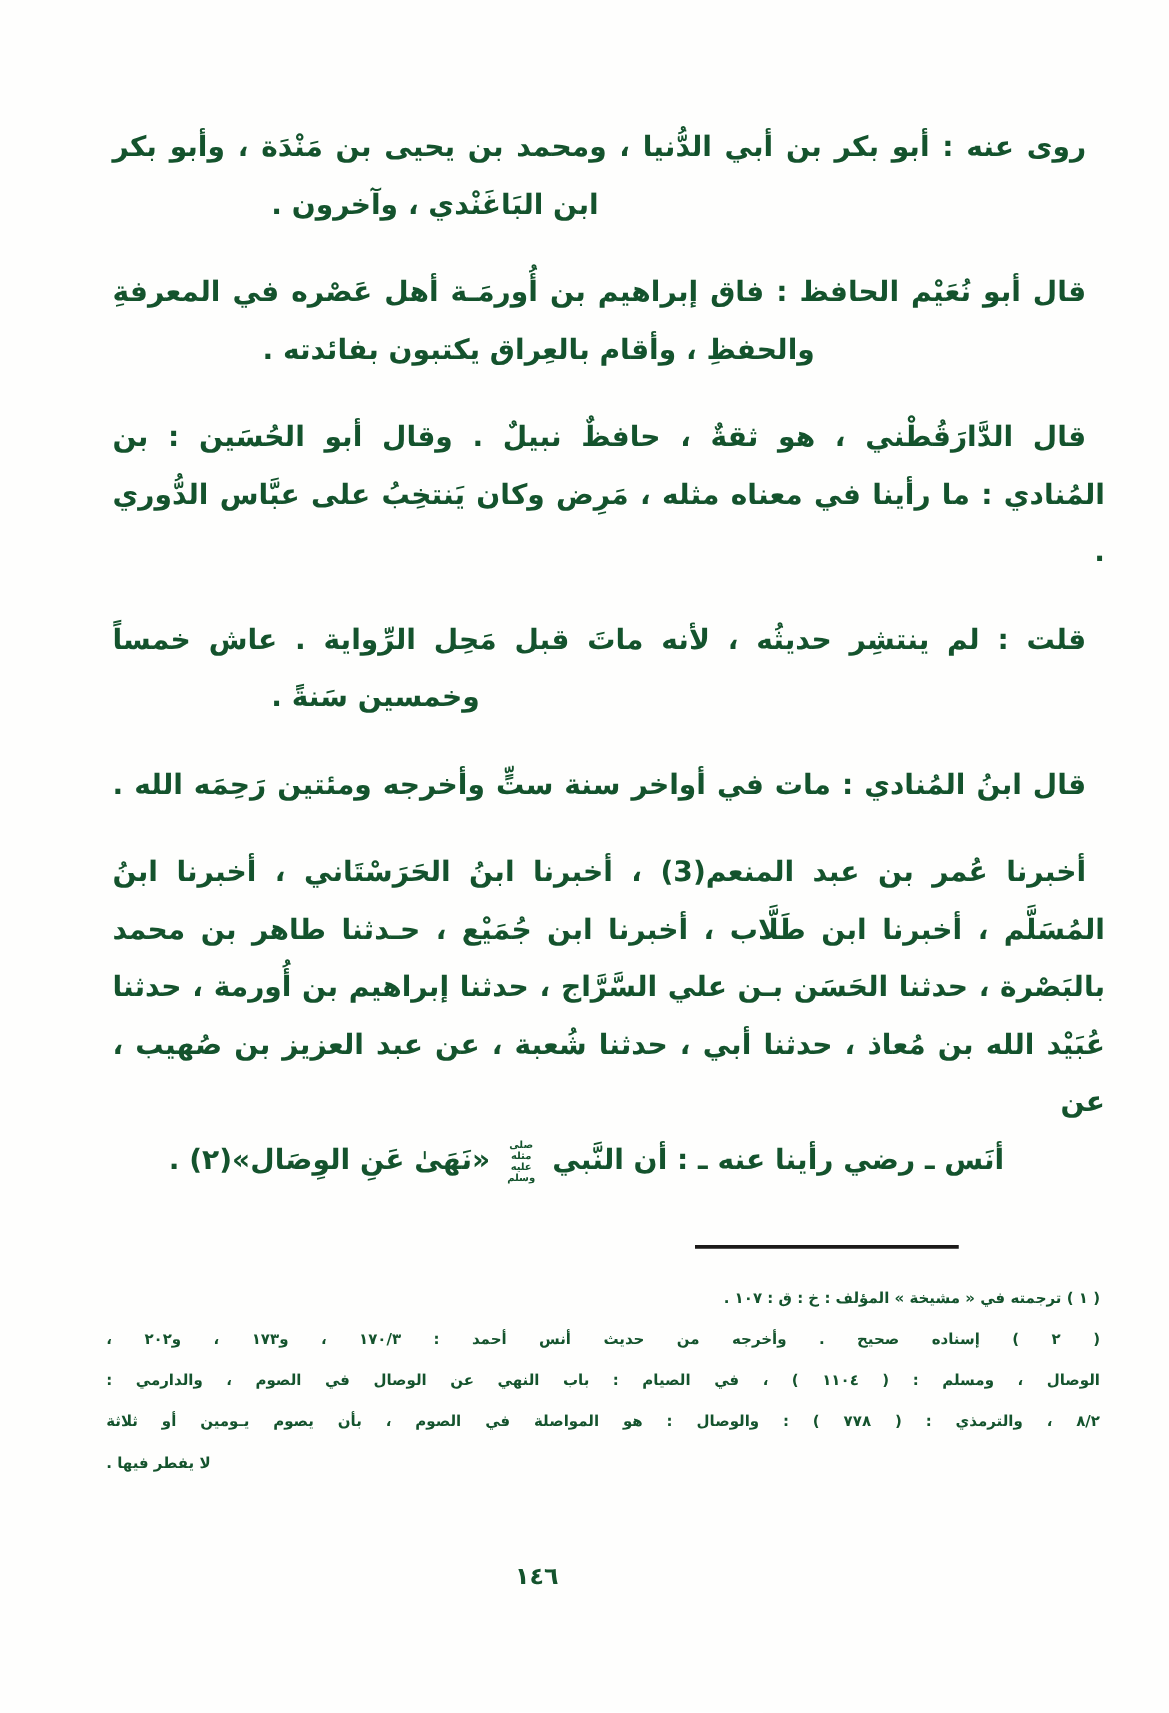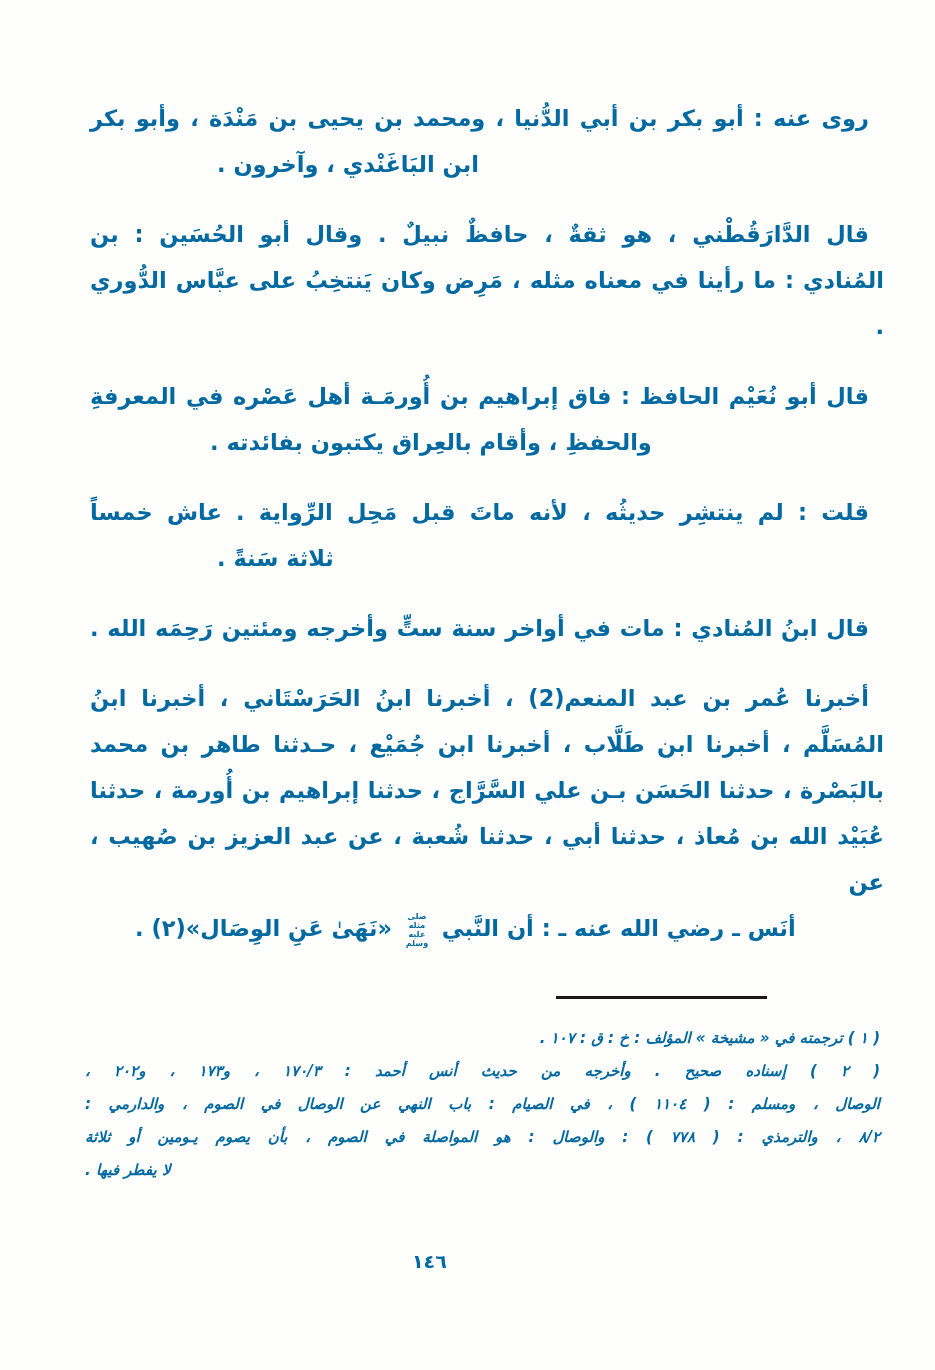--- a/index.html
+++ b/index.html
@@ -4,21 +4,21 @@
 <style>
   html, body { margin: 0; padding: 0; background: #ffffff; }
   .page {
     position: relative;
     width: 935px;
     height: 1370px;
     background: #fefefdff;
     overflow: hidden;
     font-family: "DejaVu Sans", sans-serif;
     font-weight: 700;
-    color: #0369a1;
+    color: #14532d;
     direction: rtl;
   }
   .main-text {
     position: absolute;
     top: 95px;
     left: 90px;
     width: 794px;
   }
   .para { margin: 0 0 24px 0; }
   .ln {
@@ -55,23 +55,22 @@
     background: #1b1a19;
   }
   .footnotes {
     position: absolute;
     top: 1022px;
     left: 85px;
     width: 795px;
   }
   .fn-ln {
     direction: rtl;
-    font-size: 15px;
+    font-size: 12px;
     line-height: 33px;
-    font-style: italic;
   }
   .fn-right { text-align: right; }
   .fn-tail { text-align: left; padding-right: 152px; }
   .page-number {
     position: absolute;
     top: 1250px;
     left: 412px;
     direction: rtl;
     font-size: 19px;
     letter-spacing: 5px;
@@ -83,44 +82,44 @@
 <div class="page">
 
   <div class="main-text">
 
     <div class="para">
       <div class="ln just first">روى عنه : أبو بكر بن أبي الدُّنيا ، ومحمد بن يحيى بن مَنْدَة ، وأبو بكر</div>
       <div class="ln tail tail-a">ابن البَاغَنْدي ، وآخرون .</div>
     </div>
 
     <div class="para">
+      <div class="ln just first">قال أبو نُعَيْم الحافظ : فاق إبراهيم بن أُورمَـة أهل عَصْره في المعرفةِ</div>
+      <div class="ln tail tail-b">والحفظِ ، وأقام بالعِراق يكتبون بفائدته .</div>
+    </div>
+
+    <div class="para">
       <div class="ln just first">قال الدَّارَقُطْني ، هو ثقةٌ ، حافظٌ نبيلٌ . وقال أبو الحُسَين : بن</div>
       <div class="ln just">المُنادي : ما رأينا في معناه مثله ، مَرِض وكان يَنتخِبُ على عبَّاس الدُّوري .</div>
     </div>
 
     <div class="para">
-      <div class="ln just first">قال أبو نُعَيْم الحافظ : فاق إبراهيم بن أُورمَـة أهل عَصْره في المعرفةِ</div>
-      <div class="ln tail tail-b">والحفظِ ، وأقام بالعِراق يكتبون بفائدته .</div>
-    </div>
-
-    <div class="para">
       <div class="ln just first">قلت : لم ينتشِر حديثُه ، لأنه ماتَ قبل مَحِل الرِّواية . عاش خمساً</div>
-      <div class="ln tail tail-a">ثلاثة سَنةً .</div>
+      <div class="ln tail tail-a">وخمسين سَنةً .</div>
     </div>
 
     <div class="para">
       <div class="ln just first">قال ابنُ المُنادي : مات في أواخر سنة ستٍّ وأخرجه ومئتين رَحِمَه الله .</div>
     </div>
 
     <div class="para">
-      <div class="ln just first">أخبرنا عُمر بن عبد المنعم(2) ، أخبرنا ابنُ الحَرَسْتَاني ، أخبرنا ابنُ</div>
+      <div class="ln just first">أخبرنا عُمر بن عبد المنعم(3) ، أخبرنا ابنُ الحَرَسْتَاني ، أخبرنا ابنُ</div>
       <div class="ln just">المُسَلَّم ، أخبرنا ابن طَلَّاب ، أخبرنا ابن جُمَيْع ، حـدثنا طاهر بن محمد</div>
       <div class="ln just">بالبَصْرة ، حدثنا الحَسَن بـن علي السَّرَّاج ، حدثنا إبراهيم بن أُورمة ، حدثنا</div>
       <div class="ln just">عُبَيْد الله بن مُعاذ ، حدثنا أبي ، حدثنا شُعبة ، عن عبد العزيز بن صُهيب ، عن</div>
-      <div class="ln tail tail-c"><span>أنَس ـ رضي الله عنه ـ : أن النَّبي </span><span class="saw">صلى مثله عليه وسلم</span><span> «نَهَىٰ عَنِ الوِصَال»(٢) .</span></div>
+      <div class="ln tail tail-c"><span>أنَس ـ رضي رأينا عنه ـ : أن النَّبي </span><span class="saw">صلى مثله عليه وسلم</span><span> «نَهَىٰ عَنِ الوِصَال»(٢) .</span></div>
     </div>
 
   </div>
 
   <div class="fn-sep"></div>
 
   <div class="footnotes">
     <div>
       <div class="fn-ln fn-right">( ١ ) ترجمته في « مشيخة » المؤلف : خ : ق : ١٠٧ .</div>
     </div>

